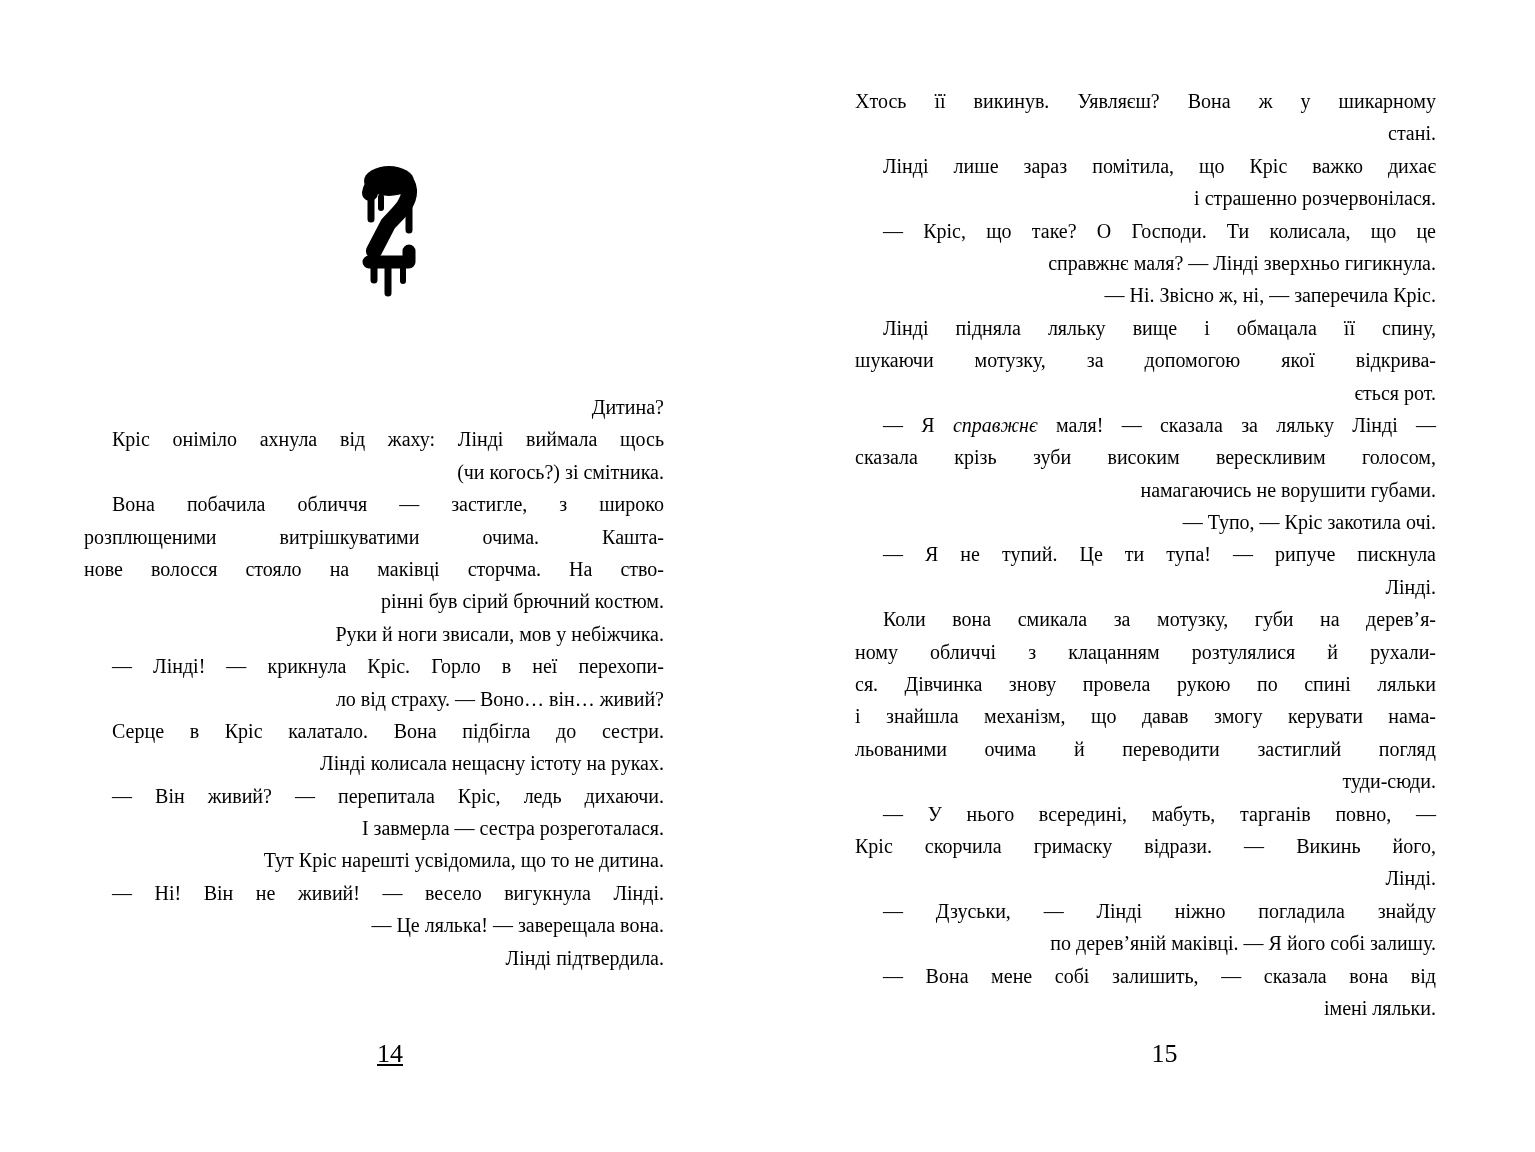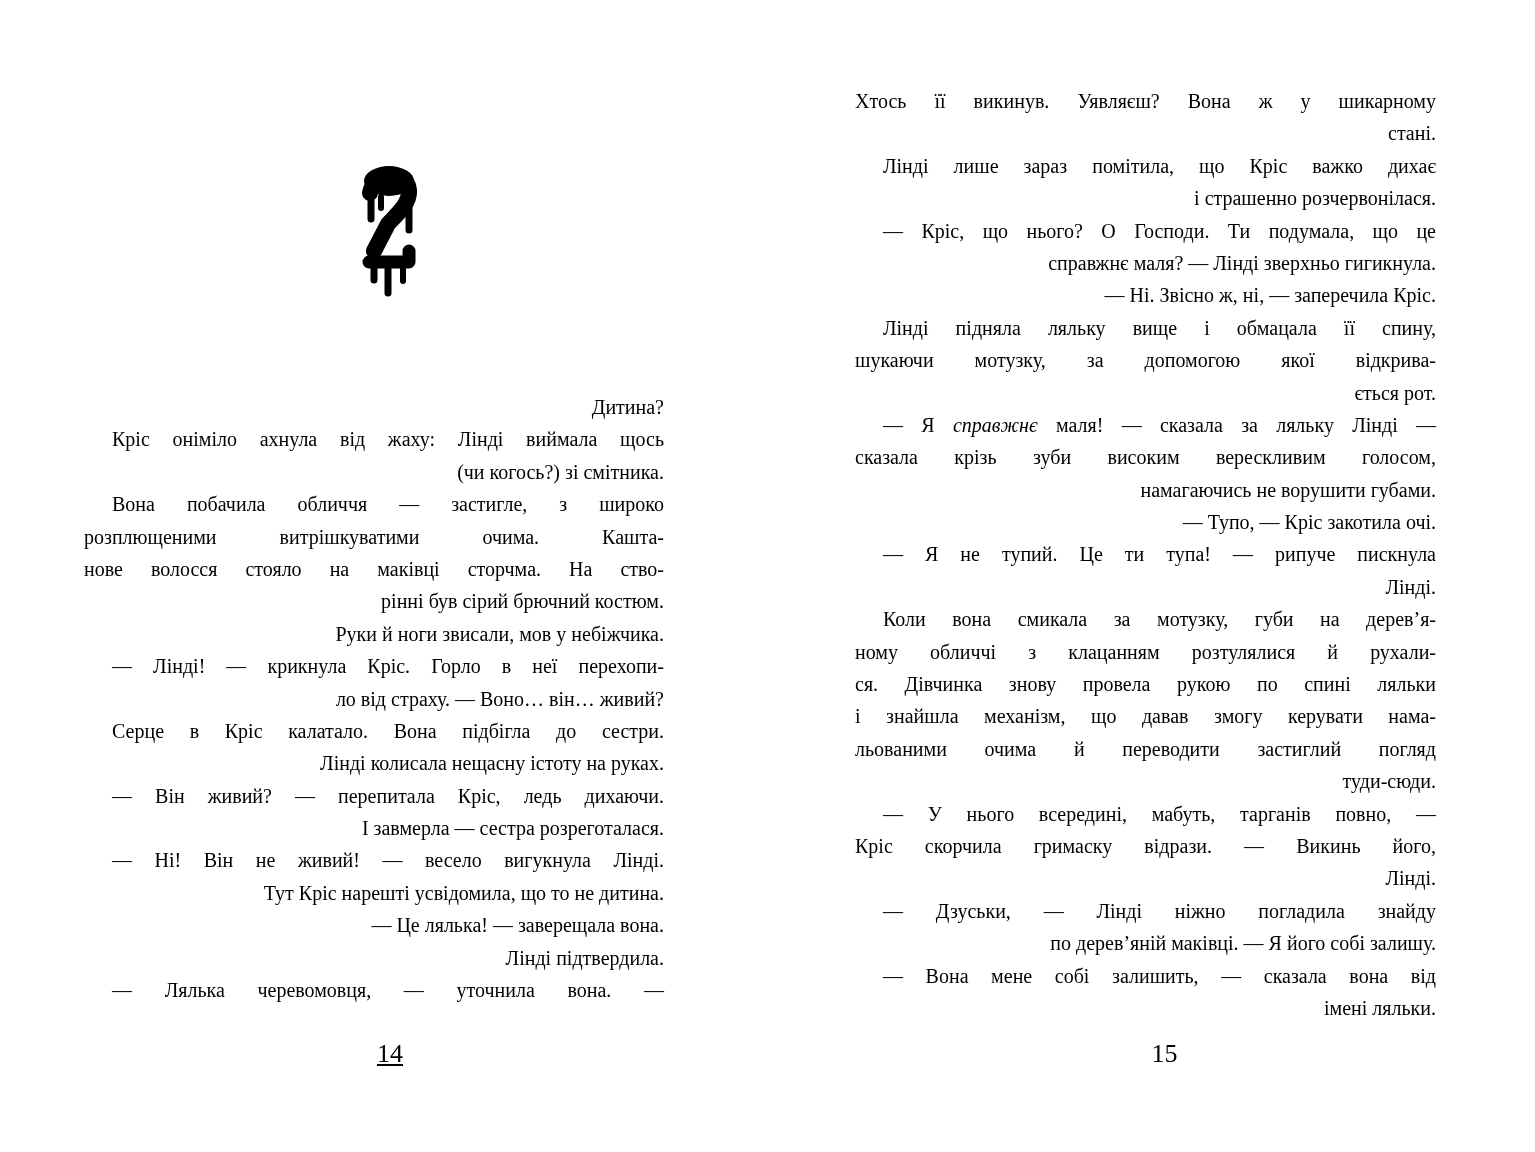--- a/index.html
+++ b/index.html
@@ -85,37 +85,36 @@
         <div class="line">розплющеними витрішкуватими очима. Кашта-</div>
         <div class="line">нове волосся стояло на маківці сторчма. На ство-</div>
         <div class="line end">рінні був сірий брючний костюм.</div>
         <div class="line ind end">Руки й ноги звисали, мов у небіжчика.</div>
         <div class="line ind">— Лінді! — крикнула Кріс. Горло в неї перехопи-</div>
         <div class="line end">ло від страху. — Воно… він… живий?</div>
         <div class="line ind">Серце в Кріс калатало. Вона підбігла до сестри.</div>
         <div class="line end">Лінді колисала нещасну істоту на руках.</div>
         <div class="line ind">— Він живий? — перепитала Кріс, ледь дихаючи.</div>
         <div class="line end">І завмерла — сестра розреготалася.</div>
+        <div class="line end">Тут Кріс нарешті усвідомила, що то не дитина.</div>
         <div class="line ind">— Ні! Він не живий! — весело вигукнула Лінді.</div>
-        <div class="line end">Тут Кріс нарешті усвідомила, що то не дитина.</div>
         <div class="line ind end">— Це лялька! — заверещала вона.</div>
         <div class="line end">Лінді підтвердила.</div>
-        <div class="line ind">— Лялька черевомовця, — уточнила вона. —</div>
       </div>
 
     <div class="pagenum" id="left-pagenum">14</div>
   </section>
 
   <section>
     <div class="textblock" id="right-text">
         <div class="line">Хтось її викинув. Уявляєш? Вона ж у шикарному</div>
         <div class="line end">стані.</div>
         <div class="line ind">Лінді лише зараз помітила, що Кріс важко дихає</div>
         <div class="line end">і страшенно розчервонілася.</div>
-        <div class="line ind">— Кріс, що нього? О Господи. Ти подумала, що це</div>
+        <div class="line ind">— Кріс, що таке? О Господи. Ти колисала, що це</div>
         <div class="line end">справжнє маля? — Лінді зверхньо гигикнула.</div>
         <div class="line ind end">— Ні. Звісно ж, ні, — заперечила Кріс.</div>
         <div class="line ind">Лінді підняла ляльку вище і обмацала її спину,</div>
         <div class="line">шукаючи мотузку, за допомогою якої відкрива-</div>
         <div class="line end">ється рот.</div>
         <div class="line ind"><span>— Я </span><span class="it">справжнє</span><span> маля! — сказала за ляльку Лінді —</span></div>
         <div class="line">сказала крізь зуби високим верескливим голосом,</div>
         <div class="line end">намагаючись не ворушити губами.</div>
         <div class="line ind end">— Тупо, — Кріс закотила очі.</div>
         <div class="line ind">— Я не тупий. Це ти тупа! — рипуче пискнула</div>

